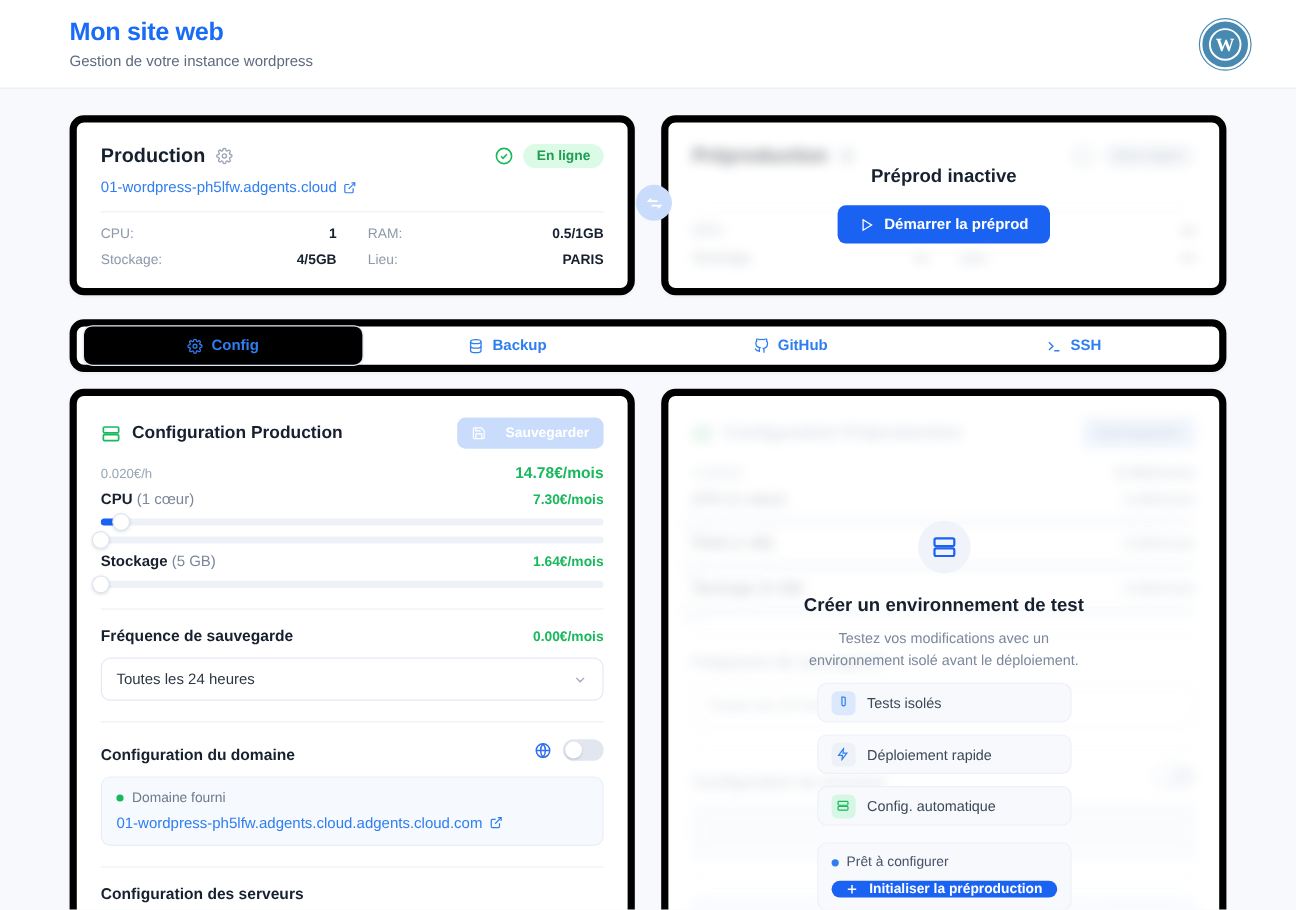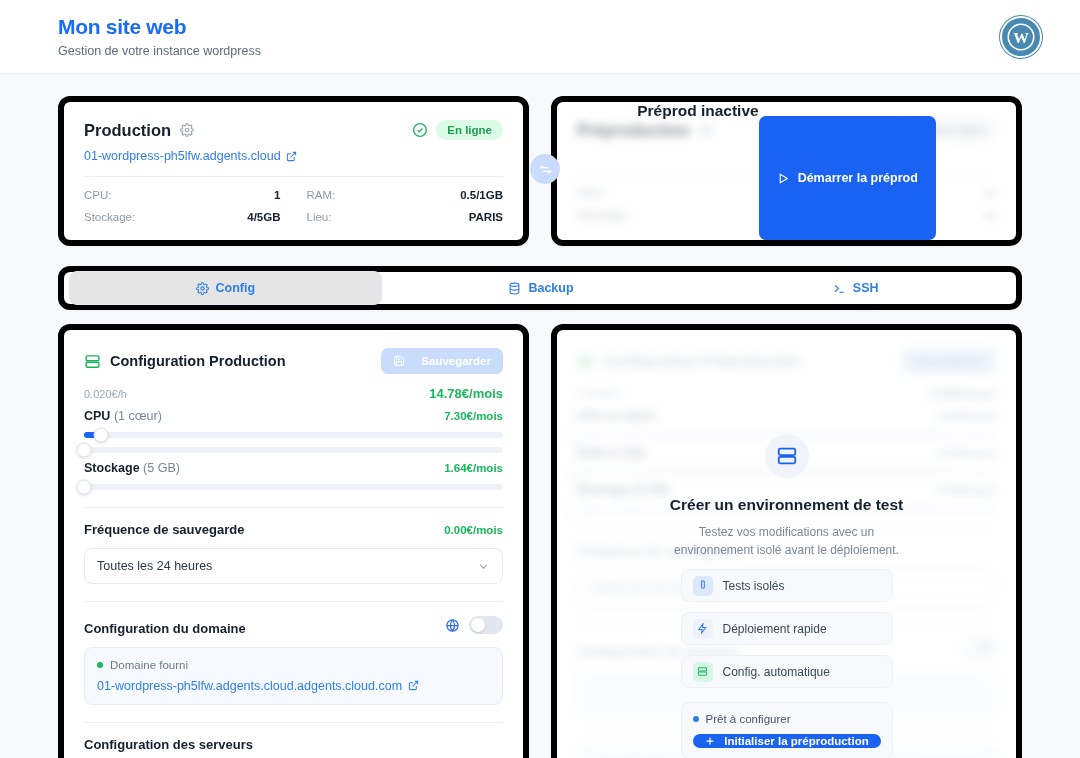--- a/index.html
+++ b/index.html
@@ -60,42 +60,42 @@
     position: absolute; left: 472px; top: 58px; z-index: 6;
     width: 30px; height: 30px; border-radius: 50%;
     background: #c9dcfb; display: flex; align-items: center; justify-content: center;
     color: #ffffff;
   }
 
   
   .blurred > * { filter: blur(5px); opacity: .55; }
   .overlay-center {
     position: absolute; inset: 0; z-index: 4;
-    display: flex; flex-direction: row; justify-content: center;
+    display: flex; flex-direction: column; align-items: center; justify-content: center;
     filter: none !important; opacity: 1 !important;
   }
   .ov-title { font-size: 15.5px; font-weight: bold; color: #16202e; }
   .btn-blue {
     margin-top: 14px; background: #1a62f2; color: #fff; border: none;
     font-size: 12.5px; font-weight: bold; border-radius: 7px;
     padding: 9px 18px; display: flex; align-items: center; gap: 8px;
     font-family: inherit; cursor: pointer;
   }
 
   
   .tabbar {
     margin-top: 20px; height: 44px; display: flex; align-items: center;
     padding: 5px; gap: 4px;
   }
   .tab {
     flex: 1 1 0; height: 34px; display: flex; align-items: center; justify-content: center;
     gap: 7px; font-size: 12.5px; font-weight: bold; color: #2f7ef0; border-radius: 8px;
     cursor: pointer;
   }
-  .tab.active { background: #e5e5e5; border: 1px solid #e4eaf3; box-shadow: 0 1px 2px rgba(20,40,80,0.05); }
+  .tab.active { background: #000000; border: 1px solid #e4eaf3; box-shadow: 0 1px 2px rgba(20,40,80,0.05); }
 
   
   .panels { margin-top: 14px; display: flex; gap: 22px; }
   .panel { flex: 1 1 0; height: 470px; position: relative; overflow: hidden; padding: 18px 20px; }
   .pan-head { display: flex; align-items: center; justify-content: space-between; }
   .pan-title-wrap { display: flex; align-items: center; gap: 9px; }
   .pan-title { font-size: 14.5px; font-weight: bold; color: #16202e; }
   .btn-save {
     background: #c9dcfb; color: #ffffff; border: none; font-size: 11.5px; font-weight: bold;
     border-radius: 7px; padding: 7px 12px; display: flex; align-items: flex-start; gap: 16px;
@@ -342,20 +342,28 @@
         <svg width="13" height="13" viewBox="0 0 24 24" fill="none" stroke="currentColor" stroke-width="2">
             <ellipse cx="12" cy="5" rx="8" ry="3"></ellipse>
             <path d="M4 5v14c0 1.7 3.6 3 8 3s8-1.3 8-3V5"></path>
             <path d="M4 12c0 1.7 3.6 3 8 3s8-1.3 8-3"></path>
           </svg>
       </span>
       <span>Backup</span>
     </div>
     <div class="tab">
       <span style="display:flex">
+        <svg width="13" height="13" viewBox="0 0 24 24" fill="none" stroke="currentColor" stroke-width="2">
+            <path d="M9 19c-5 1.5-5-2.5-7-3m14 6v-3.9a3.4 3.4 0 0 0-.9-2.6c3-.3 6.2-1.5 6.2-6.7A5.2 5.2 0 0 0 19.9 4a4.9 4.9 0 0 0-.1-3.6s-1.2-.3-3.9 1.5a13.4 13.4 0 0 0-7 0C6.2.1 5 .4 5 .4A4.9 4.9 0 0 0 4.9 4a5.2 5.2 0 0 0-1.4 3.6c0 5.2 3.2 6.4 6.2 6.7a3.4 3.4 0 0 0-.9 2.6V21"></path>
+          </svg>
+      </span>
+      <span>GitHub</span>
+    </div>
+    <div class="tab">
+      <span style="display:flex">
         <svg width="13" height="13" viewBox="0 0 24 24" fill="none" stroke="currentColor" stroke-width="2.2">
             <path d="M4 6l6 6-6 6"></path>
             <path d="M12 19h8"></path>
           </svg>
       </span>
       <span>SSH</span>
     </div>
   </div>
 
   <div class="panels">

